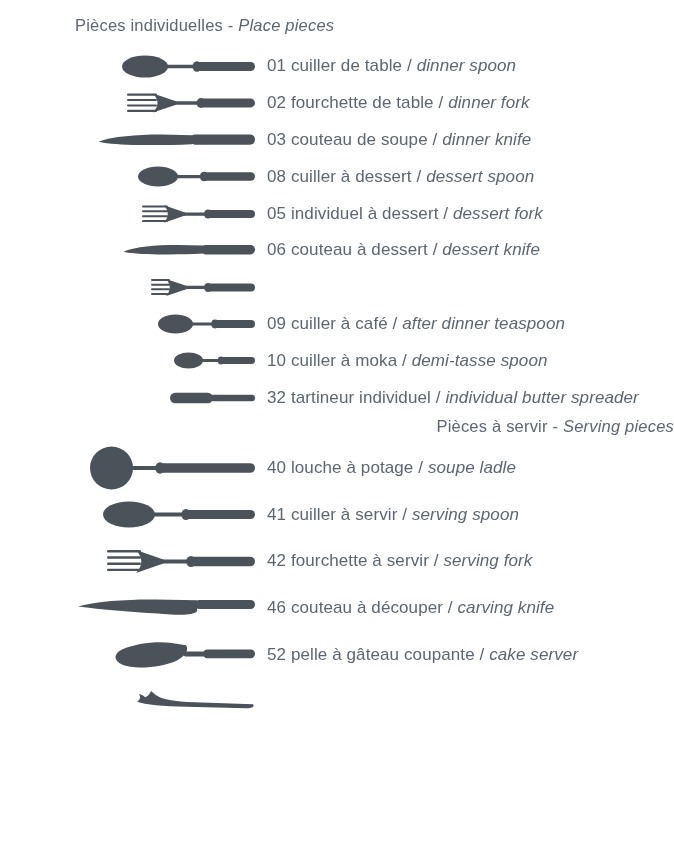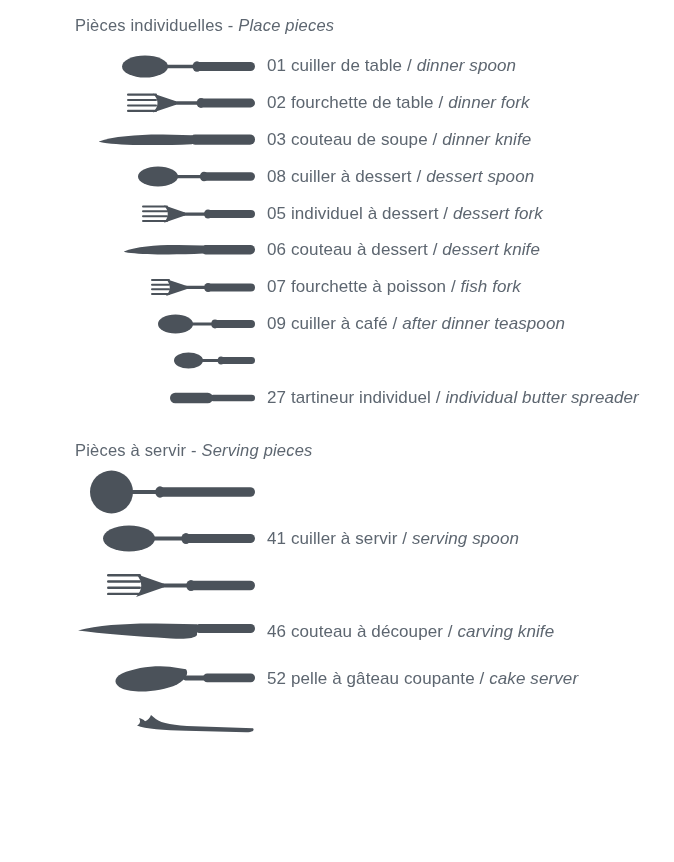--- a/index.html
+++ b/index.html
@@ -8,21 +8,21 @@
   body {
     width:674px; height:862px; background:var(--bg-color);
     font-family:"Liberation Sans", sans-serif; color:var(--text-color);
     overflow:hidden;
   }
   .page { position:relative; width:674px; height:862px; padding-top:15px; }
   .section-title {
     margin:0 0 13px 75px; font-size:16.5px; font-weight:400;
     letter-spacing:.2px; line-height:20px; white-space:nowrap;
   }
-  .section-title.second { margin-top:24px; margin-bottom:9px; }
+  .section-title.second { margin-bottom:9px;text-align:right; }
   .en { font-style:italic; }
   .row { display:flex; align-items:center; }
   .rows-1 .row { height:36.8px; }
   .rows-2 .row { height:46.6px; }
   .iconbox { flex:0 0 255px; width:255px; display:flex; justify-content:flex-end; align-items:center; }
   .iconbox svg { display:block; fill:var(--icon-color); }
   .tines { fill:none; stroke:var(--icon-color); stroke-width:2.6; stroke-linecap:round; }
   .label { margin-left:12px; font-size:17px; letter-spacing:.1px; white-space:nowrap; }
 </style>
 </head>
@@ -150,26 +150,20 @@
           <rect x="0" y="1.1" width="19" height="2" rx="1"></rect>
           <rect x="0" y="5.7" width="19" height="2" rx="1"></rect>
           <rect x="0" y="10.3" width="19" height="2" rx="1"></rect>
           <rect x="0" y="14.9" width="19" height="2" rx="1"></rect>
           <path d="M15 1 L36 8 L36 11 L15 17.9 C20 12.5 20 6.5 15 1 Z"></path>
           <rect x="33" y="7.8" width="24" height="3.3" rx="1.6"></rect>
           <ellipse cx="57" cy="9.5" rx="3.9" ry="4.5"></ellipse>
           <rect x="55" y="5.4" width="49" height="8.2" rx="4.1"></rect>
         </svg>
       </div>
-      <div class="label">
-        <span>07</span>
-        <span>fourchette à poisson</span>
-        <span>/</span>
-        <span class="en">fish fork</span>
-      </div>
     </div>
 
 
     <div class="row">
       <div class="iconbox">
         <svg width="97" height="20" viewBox="0 0 97 20">
           <ellipse cx="17.5" cy="10" rx="17.5" ry="9.5"></ellipse>
           <rect x="32" y="8.5" width="25" height="3.1" rx="1.5"></rect>
           <ellipse cx="57" cy="10" rx="3.7" ry="4.4"></ellipse>
           <rect x="55" y="6.1" width="42" height="7.8" rx="3.9"></rect>
@@ -185,31 +179,37 @@
 
     <div class="row">
       <div class="iconbox">
         <svg width="81" height="17" viewBox="0 0 81 17">
           <ellipse cx="14.5" cy="8.5" rx="14.5" ry="8"></ellipse>
           <rect x="26" y="7.1" width="21" height="2.8" rx="1.4"></rect>
           <ellipse cx="47" cy="8.5" rx="3.3" ry="3.9"></ellipse>
           <rect x="45" y="5.1" width="36" height="6.8" rx="3.4"></rect>
         </svg>
       </div>
+      <div class="label">
+        <span>10</span>
+        <span>cuiller à moka</span>
+        <span>/</span>
+        <span class="en">demi-tasse spoon</span>
+      </div>
     </div>
 
     <div class="row">
       <div class="iconbox">
         <svg width="85" height="12" viewBox="0 0 85 12">
           <rect x="0" y="0.8" width="43" height="10.4" rx="5.2"></rect>
           <rect x="40" y="2.7" width="45" height="6.6" rx="3.3"></rect>
         </svg>
       </div>
       <div class="label">
-        <span>27</span>
+        <span>32</span>
         <span>tartineur individuel</span>
         <span>/</span>
         <span class="en">individual butter spreader</span>
       </div>
     </div>
 
   </div>
 
   <h1 class="section-title second">
     <span>Pièces à servir</span>
@@ -220,20 +220,26 @@
   <div class="rows-2">
 
     <div class="row">
       <div class="iconbox">
         <svg width="165" height="44" viewBox="0 0 165 44">
           <circle cx="21.5" cy="22" r="21.5"></circle>
           <rect x="40" y="20" width="30" height="4" rx="2"></rect>
           <ellipse cx="70" cy="22" rx="4.8" ry="5.8"></ellipse>
           <rect x="68" y="17.2" width="97" height="9.6" rx="4.8"></rect>
         </svg>
+      </div>
+      <div class="label">
+        <span>40</span>
+        <span>louche à potage</span>
+        <span>/</span>
+        <span class="en">soupe ladle</span>
       </div>
     </div>
 
     <div class="row">
       <div class="iconbox">
         <svg width="152" height="29" viewBox="0 0 152 29">
           <ellipse cx="26" cy="14.5" rx="26" ry="13"></ellipse>
           <rect x="48" y="12.6" width="35" height="3.8" rx="1.9"></rect>
           <ellipse cx="83" cy="14.5" rx="4.6" ry="5.5"></ellipse>
           <rect x="81" y="9.9" width="71" height="9.2" rx="4.6"></rect>
@@ -253,20 +259,26 @@
           <rect x="0" y="2.1" width="34" height="2.4" rx="1.2"></rect>
           <rect x="0" y="8.3" width="34" height="2.4" rx="1.2"></rect>
           <rect x="0" y="14.5" width="34" height="2.4" rx="1.2"></rect>
           <rect x="0" y="20.7" width="34" height="2.4" rx="1.2"></rect>
           <path d="M29 2 L57 11.7 L57 15.3 L29 25 C36 17.5 36 9.5 29 2 Z"></path>
           <rect x="54" y="11.6" width="30" height="3.9" rx="1.9"></rect>
           <ellipse cx="84" cy="13.5" rx="4.7" ry="5.6"></ellipse>
           <rect x="82" y="8.7" width="66" height="9.6" rx="4.8"></rect>
         </svg>
       </div>
+      <div class="label">
+        <span>42</span>
+        <span>fourchette à servir</span>
+        <span>/</span>
+        <span class="en">serving fork</span>
+      </div>
     </div>
 
 
     <div class="row">
       <div class="iconbox">
         <svg width="177" height="25" viewBox="0 0 177 25">
           <path d="M0 10.5 C20 5 50 3.2 78 3.5 L119 4.2 L119 15 C117 18.6 106 19.4 93 18.4 C56 16.2 22 13.4 0 10.5 Z"></path>
           <rect x="117" y="4" width="60" height="9" rx="4.4"></rect>
         </svg>
       </div>

